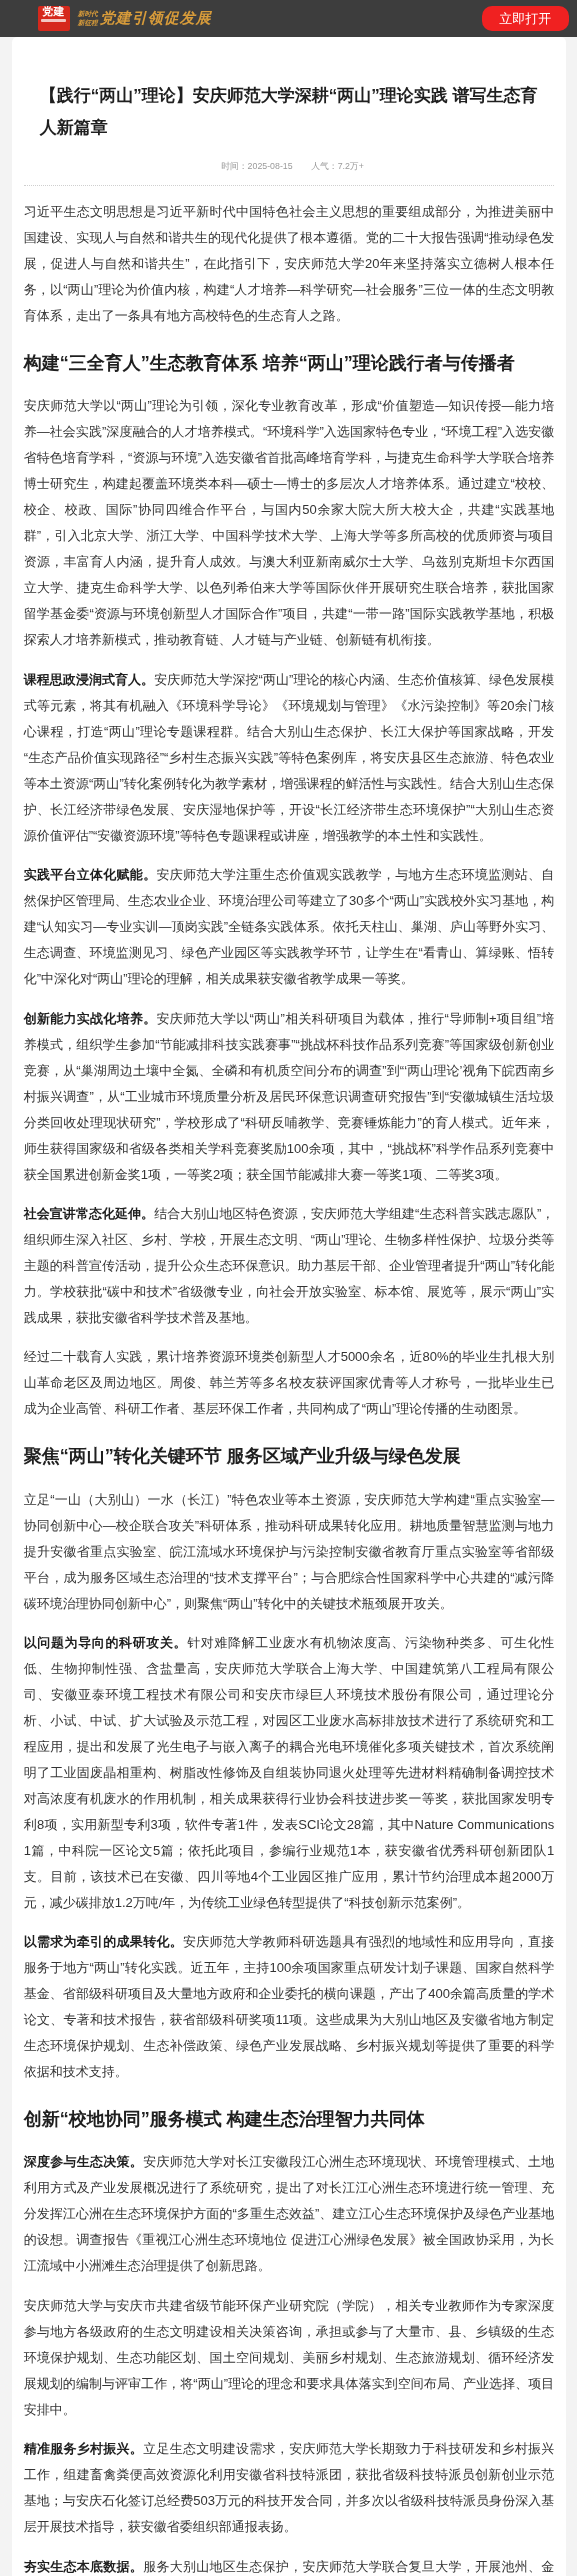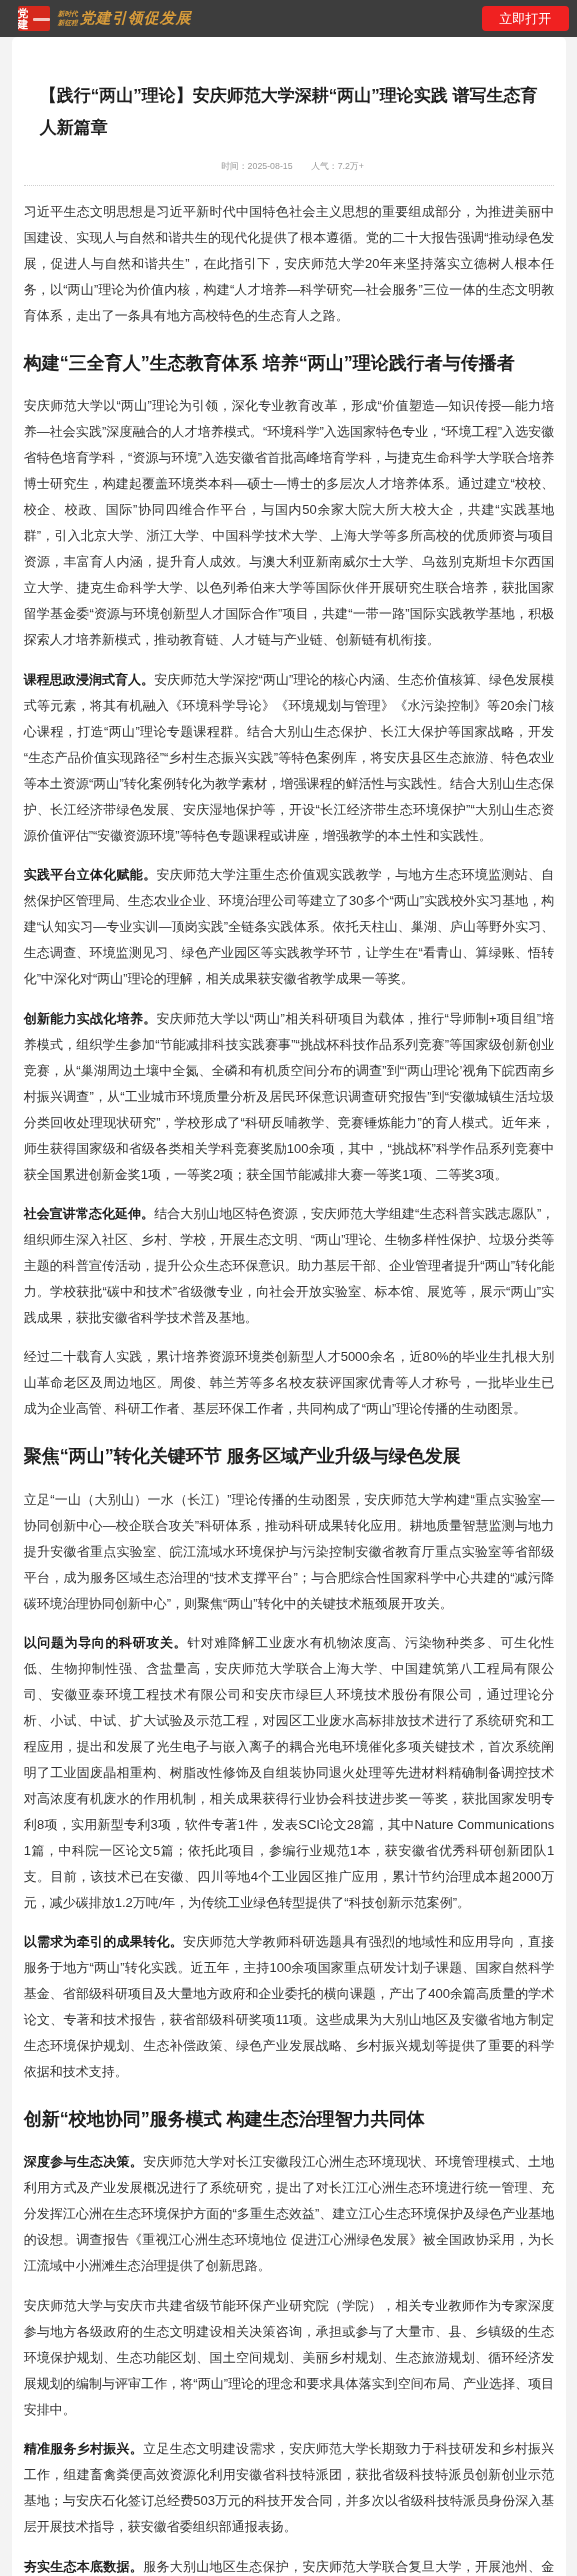--- a/index.html
+++ b/index.html
@@ -8,31 +8,31 @@
   }
   *{box-sizing:border-box;}
   html,body{margin:0;padding:0;background:#f3f3f3;}
   body{font-family:"Liberation Sans","DejaVu Sans",sans-serif;}
   .page{width:578px;margin:0 auto;background:#f3f3f3;min-height:3181px;}
 
   
   .topbar{height:37px;background:var(--header-bg);display:flex;align-items:center;
           padding:0 9.3px 0 17.5px;}
   .logo{width:32px;height:25px;background:var(--brand-red);border-radius:2.1px;
-        display:flex;flex-direction:row;justify-content:flex-start;align-items:center;
-        color:#fff;flex:0 0 auto;overflow:hidden;}
+        display:flex;flex-direction:column;justify-content:flex-start;align-items:center;
+        color:#fff;flex:0 0 auto;overflow:hidden;margin-left:20px;}
   .logo .logo-main{font-size:10.8px;font-weight:bold;letter-spacing:0.5px;line-height:1;}
   .logo .logo-strip{margin-top:2.1px;width:25px;height:3.1px;background:#f2c7c2;border-radius:1px;}
   .slogan{display:flex;align-items:center;margin-left:8.2px;color:var(--slogan-gold);}
   .slogan-small{font-size:6.7px;font-weight:bold;font-style:italic;line-height:1.25;
                 font-family:"DejaVu Serif","Liberation Serif",serif;}
   .slogan-main{margin-left:2px;font-size:15px;font-weight:bold;font-style:italic;
                font-family:"DejaVu Serif","Liberation Serif",serif;letter-spacing:1px;}
   .open-btn{margin-left:auto;background:var(--accent-red);color:#fff;border:none;
-            font-size:13px;padding:4.6px 17.5px;border-radius:4px;cursor:pointer;
+            font-size:13px;padding:4.6px 17.5px;border-radius:10px;cursor:pointer;
             font-family:inherit;line-height:1.2;}
 
   
   .card{background:#fff;margin:0 12.4px;border-radius:5.2px 5.2px 0 0;
         padding:27px 11.3px 34px;min-height:3122px;}
   .title{margin:16px;font-size:17px;line-height:1.9;font-weight:bold;color:#1f1f1f;}
   .meta{margin-top:13.4px;text-align:center;color:var(--meta-gray);font-size:8.8px;}
   .meta span{margin:0 4.6px;padding-left:7px;}
   .divider{border-bottom:0.5px dotted #cfcfcf;margin-top:12.4px;}
 
@@ -75,21 +75,21 @@
     <div class="article-body">
         <p class="para">习近平生态文明思想是习近平新时代中国特色社会主义思想的重要组成部分，为推进美丽中国建设、实现人与自然和谐共生的现代化提供了根本遵循。党的二十大报告强调“推动绿色发展，促进人与自然和谐共生”，在此指引下，安庆师范大学20年来坚持落实立德树人根本任务，以“两山”理论为价值内核，构建“人才培养—科学研究—社会服务”三位一体的生态文明教育体系，走出了一条具有地方高校特色的生态育人之路。</p>
         <h2 class="sub-heading">构建“三全育人”生态教育体系 培养“两山”理论践行者与传播者</h2>
         <p class="para">安庆师范大学以“两山”理论为引领，深化专业教育改革，形成“价值塑造—知识传授—能力培养—社会实践”深度融合的人才培养模式。“环境科学”入选国家特色专业，“环境工程”入选安徽省特色培育学科，“资源与环境”入选安徽省首批高峰培育学科，与捷克生命科学大学联合培养博士研究生，构建起覆盖环境类本科—硕士—博士的多层次人才培养体系。通过建立“校校、校企、校政、国际”协同四维合作平台，与国内50余家大院大所大校大企，共建“实践基地群”，引入北京大学、浙江大学、中国科学技术大学、上海大学等多所高校的优质师资与项目资源，丰富育人内涵，提升育人成效。与澳大利亚新南威尔士大学、乌兹别克斯坦卡尔西国立大学、捷克生命科学大学、以色列希伯来大学等国际伙伴开展研究生联合培养，获批国家留学基金委“资源与环境创新型人才国际合作”项目，共建“一带一路”国际实践教学基地，积极探索人才培养新模式，推动教育链、人才链与产业链、创新链有机衔接。</p>
         <p class="para"><strong>课程思政浸润式育人。</strong>安庆师范大学深挖“两山”理论的核心内涵、生态价值核算、绿色发展模式等元素，将其有机融入《环境科学导论》《环境规划与管理》《水污染控制》等20余门核心课程，打造“两山”理论专题课程群。结合大别山生态保护、长江大保护等国家战略，开发“生态产品价值实现路径”“乡村生态振兴实践”等特色案例库，将安庆县区生态旅游、特色农业等本土资源“两山”转化案例转化为教学素材，增强课程的鲜活性与实践性。结合大别山生态保护、长江经济带绿色发展、安庆湿地保护等，开设“长江经济带生态环境保护”“大别山生态资源价值评估”“安徽资源环境”等特色专题课程或讲座，增强教学的本土性和实践性。</p>
         <p class="para"><strong>实践平台立体化赋能。</strong>安庆师范大学注重生态价值观实践教学，与地方生态环境监测站、自然保护区管理局、生态农业企业、环境治理公司等建立了30多个“两山”实践校外实习基地，构建“认知实习—专业实训—顶岗实践”全链条实践体系。依托天柱山、巢湖、庐山等野外实习、生态调查、环境监测见习、绿色产业园区等实践教学环节，让学生在“看青山、算绿账、悟转化”中深化对“两山”理论的理解，相关成果获安徽省教学成果一等奖。</p>
         <p class="para"><strong>创新能力实战化培养。</strong>安庆师范大学以“两山”相关科研项目为载体，推行“导师制+项目组”培养模式，组织学生参加“节能减排科技实践赛事”“挑战杯科技作品系列竞赛”等国家级创新创业竞赛，从“巢湖周边土壤中全氮、全磷和有机质空间分布的调查”到“‘两山理论’视角下皖西南乡村振兴调查”，从“工业城市环境质量分析及居民环保意识调查研究报告”到“安徽城镇生活垃圾分类回收处理现状研究”，学校形成了“科研反哺教学、竞赛锤炼能力”的育人模式。近年来，师生获得国家级和省级各类相关学科竞赛奖励100余项，其中，“挑战杯”科学作品系列竞赛中获全国累进创新金奖1项，一等奖2项；获全国节能减排大赛一等奖1项、二等奖3项。</p>
         <p class="para"><strong>社会宣讲常态化延伸。</strong>结合大别山地区特色资源，安庆师范大学组建“生态科普实践志愿队”，组织师生深入社区、乡村、学校，开展生态文明、“两山”理论、生物多样性保护、垃圾分类等主题的科普宣传活动，提升公众生态环保意识。助力基层干部、企业管理者提升“两山”转化能力。学校获批“碳中和技术”省级微专业，向社会开放实验室、标本馆、展览等，展示“两山”实践成果，获批安徽省科学技术普及基地。</p>
         <p class="para">经过二十载育人实践，累计培养资源环境类创新型人才5000余名，近80%的毕业生扎根大别山革命老区及周边地区。周俊、韩兰芳等多名校友获评国家优青等人才称号，一批毕业生已成为企业高管、科研工作者、基层环保工作者，共同构成了“两山”理论传播的生动图景。</p>
         <h2 class="sub-heading">聚焦“两山”转化关键环节 服务区域产业升级与绿色发展</h2>
-        <p class="para">立足“一山（大别山）一水（长江）”理论传播的生动图景，安庆师范大学构建“重点实验室—协同创新中心—校企联合攻关”科研体系，推动科研成果转化应用。耕地质量智慧监测与地力提升安徽省重点实验室、皖江流域水环境保护与污染控制安徽省教育厅重点实验室等省部级平台，成为服务区域生态治理的“技术支撑平台”；与合肥综合性国家科学中心共建的“减污降碳环境治理协同创新中心”，则聚焦“两山”转化中的关键技术瓶颈展开攻关。</p>
+        <p class="para">立足“一山（大别山）一水（长江）”特色农业等本土资源，安庆师范大学构建“重点实验室—协同创新中心—校企联合攻关”科研体系，推动科研成果转化应用。耕地质量智慧监测与地力提升安徽省重点实验室、皖江流域水环境保护与污染控制安徽省教育厅重点实验室等省部级平台，成为服务区域生态治理的“技术支撑平台”；与合肥综合性国家科学中心共建的“减污降碳环境治理协同创新中心”，则聚焦“两山”转化中的关键技术瓶颈展开攻关。</p>
         <p class="para"><strong>以问题为导向的科研攻关。</strong>针对难降解工业废水有机物浓度高、污染物种类多、可生化性低、生物抑制性强、含盐量高，安庆师范大学联合上海大学、中国建筑第八工程局有限公司、安徽亚泰环境工程技术有限公司和安庆市绿巨人环境技术股份有限公司，通过理论分析、小试、中试、扩大试验及示范工程，对园区工业废水高标排放技术进行了系统研究和工程应用，提出和发展了光生电子与嵌入离子的耦合光电环境催化多项关键技术，首次系统阐明了工业固废晶相重构、树脂改性修饰及自组装协同退火处理等先进材料精确制备调控技术对高浓度有机废水的作用机制，相关成果获得行业协会科技进步奖一等奖，获批国家发明专利8项，实用新型专利3项，软件专著1件，发表SCI论文28篇，其中Nature Communications 1篇，中科院一区论文5篇；依托此项目，参编行业规范1本，获安徽省优秀科研创新团队1支。目前，该技术已在安徽、四川等地4个工业园区推广应用，累计节约治理成本超2000万元，减少碳排放1.2万吨/年，为传统工业绿色转型提供了“科技创新示范案例”。</p>
         <p class="para"><strong>以需求为牵引的成果转化。</strong>安庆师范大学教师科研选题具有强烈的地域性和应用导向，直接服务于地方“两山”转化实践。近五年，主持100余项国家重点研发计划子课题、国家自然科学基金、省部级科研项目及大量地方政府和企业委托的横向课题，产出了400余篇高质量的学术论文、专著和技术报告，获省部级科研奖项11项。这些成果为大别山地区及安徽省地方制定生态环境保护规划、生态补偿政策、绿色产业发展战略、乡村振兴规划等提供了重要的科学依据和技术支持。</p>
         <h2 class="sub-heading">创新“校地协同”服务模式 构建生态治理智力共同体</h2>
         <p class="para"><strong>深度参与生态决策。</strong>安庆师范大学对长江安徽段江心洲生态环境现状、环境管理模式、土地利用方式及产业发展概况进行了系统研究，提出了对长江江心洲生态环境进行统一管理、充分发挥江心洲在生态环境保护方面的“多重生态效益”、建立江心生态环境保护及绿色产业基地的设想。调查报告《重视江心洲生态环境地位 促进江心洲绿色发展》被全国政协采用，为长江流域中小洲滩生态治理提供了创新思路。</p>
         <p class="para">安庆师范大学与安庆市共建省级节能环保产业研究院（学院），相关专业教师作为专家深度参与地方各级政府的生态文明建设相关决策咨询，承担或参与了大量市、县、乡镇级的生态环境保护规划、生态功能区划、国土空间规划、美丽乡村规划、生态旅游规划、循环经济发展规划的编制与评审工作，将“两山”理论的理念和要求具体落实到空间布局、产业选择、项目安排中。</p>
         <p class="para"><strong>精准服务乡村振兴。</strong>立足生态文明建设需求，安庆师范大学长期致力于科技研发和乡村振兴工作，组建畜禽粪便高效资源化利用安徽省科技特派团，获批省级科技特派员创新创业示范基地；与安庆石化签订总经费503万元的科技开发合同，并多次以省级科技特派员身份深入基层开展技术指导，获安徽省委组织部通报表扬。</p>
         <p class="para"><strong>夯实生态本底数据。</strong>服务大别山地区生态保护，安庆师范大学联合复旦大学，开展池州、金寨等多地生物多样性保护本底调查，发现白冠长尾雉、中华秋沙鸭、安徽麝等多种国家一级保护动物，为建立区域生物多样性保护网络提供数据支撑；承担大别山区第三次全国土壤普查任务，历时180日累计行程2.6万余公里，顺利完成野外校核任务，相关数据将纳入国家土壤资源数据库，为山地生态修复提供基础支撑。</p>
       </div>
 
   </div>

